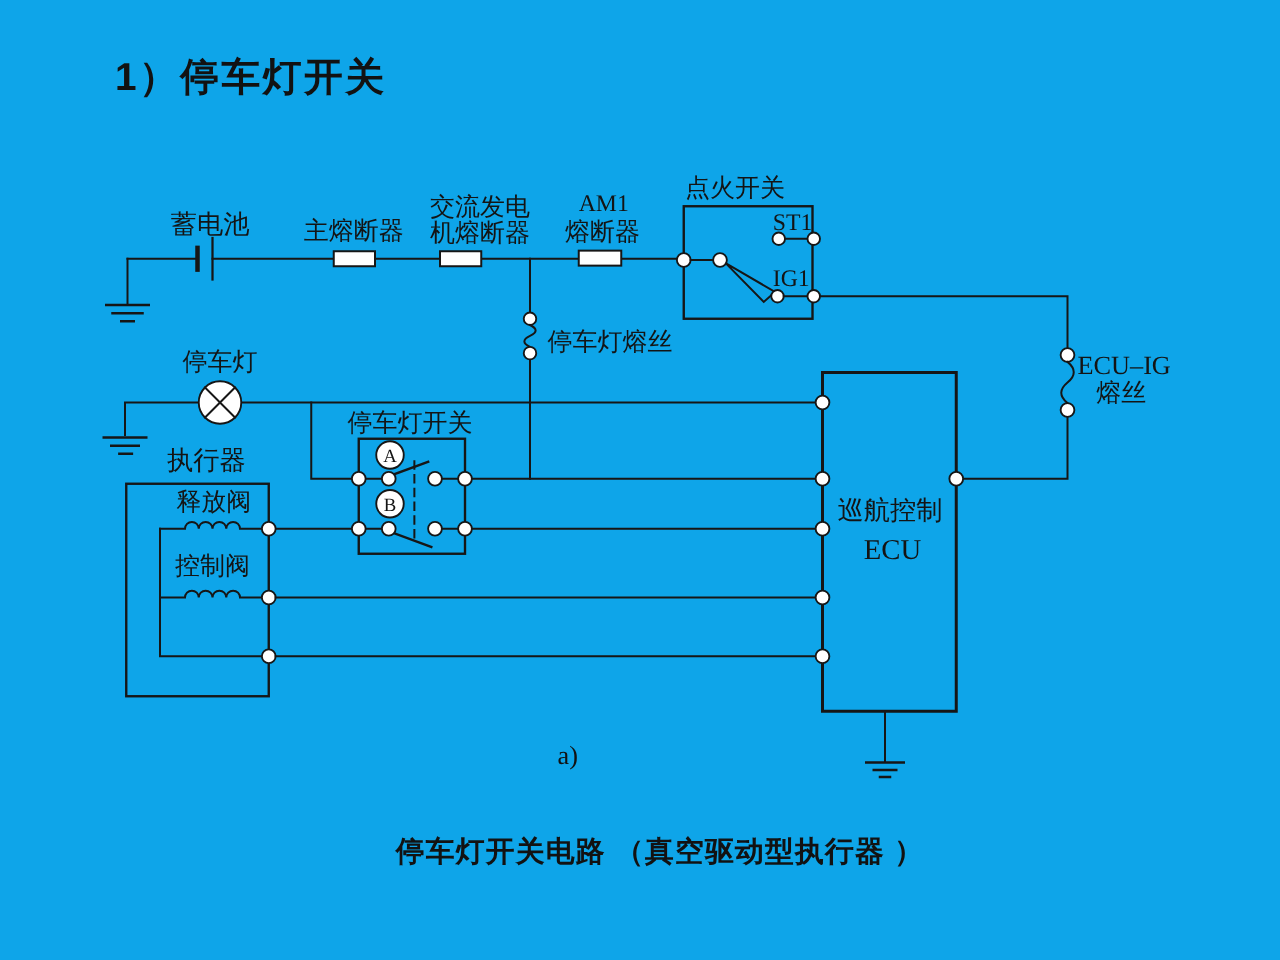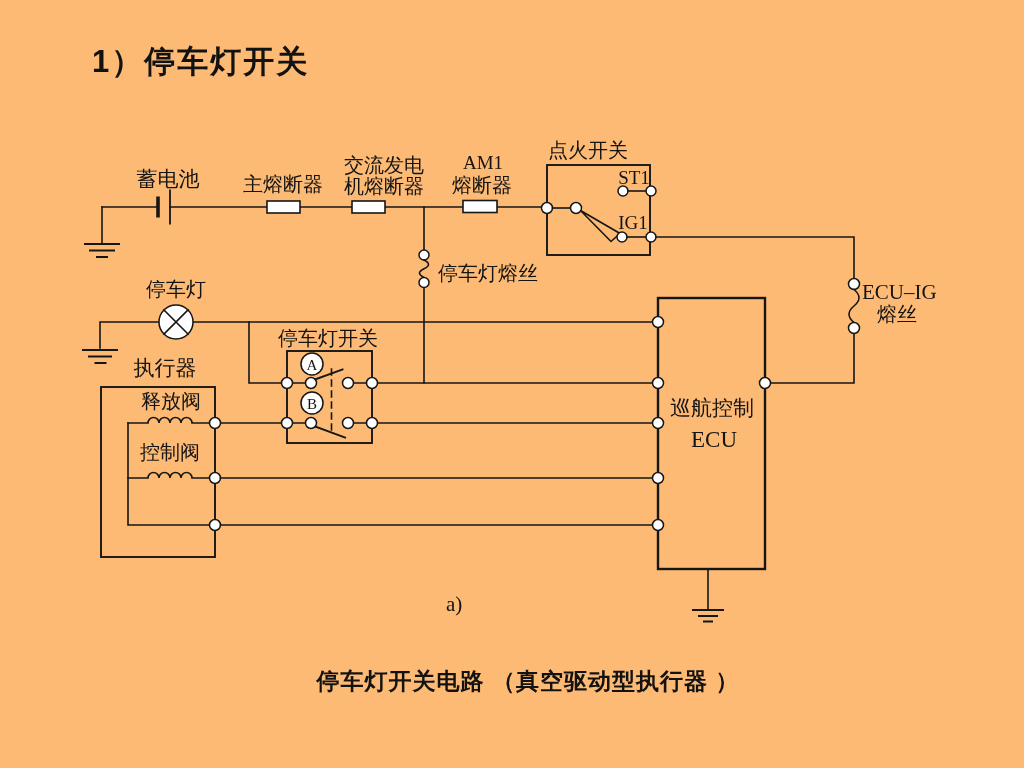--- a/index.html
+++ b/index.html
@@ -1,16 +1,16 @@
 <!DOCTYPE html>
 <html><head>
 <meta charset="utf-8">
 <style>
   html,body{margin:0;padding:0;background:#ffffff;}
-  .slide{position:relative;width:1024px;height:768px;background:#fdba74;overflow:hidden;
+  .slide{position:relative;width:1024px;height:768px;background:#0ea5e9;overflow:hidden;
          font-family:"Liberation Sans", sans-serif;color:#121212;}
   .title{position:absolute;left:92px;top:41px;font-size:31px;font-weight:bold;letter-spacing:2px;}
   .subfig{position:absolute;left:446px;top:592px;font-size:21px;font-family:"Liberation Serif",serif;}
   .caption{position:absolute;left:16px;top:666px;width:1024px;text-align:center;
            font-size:23px;font-weight:bold;letter-spacing:1px;}
   svg{position:absolute;left:0;top:0;}
   .w{stroke:#161616;stroke-width:1.6;fill:none;stroke-linecap:square;}
   .w2{stroke:#161616;stroke-width:2;fill:none;stroke-linecap:square;}
   .box{stroke:#161616;stroke-width:1.9;fill:none;}
   .ecubox{stroke:#161616;stroke-width:2.4;fill:none;}

